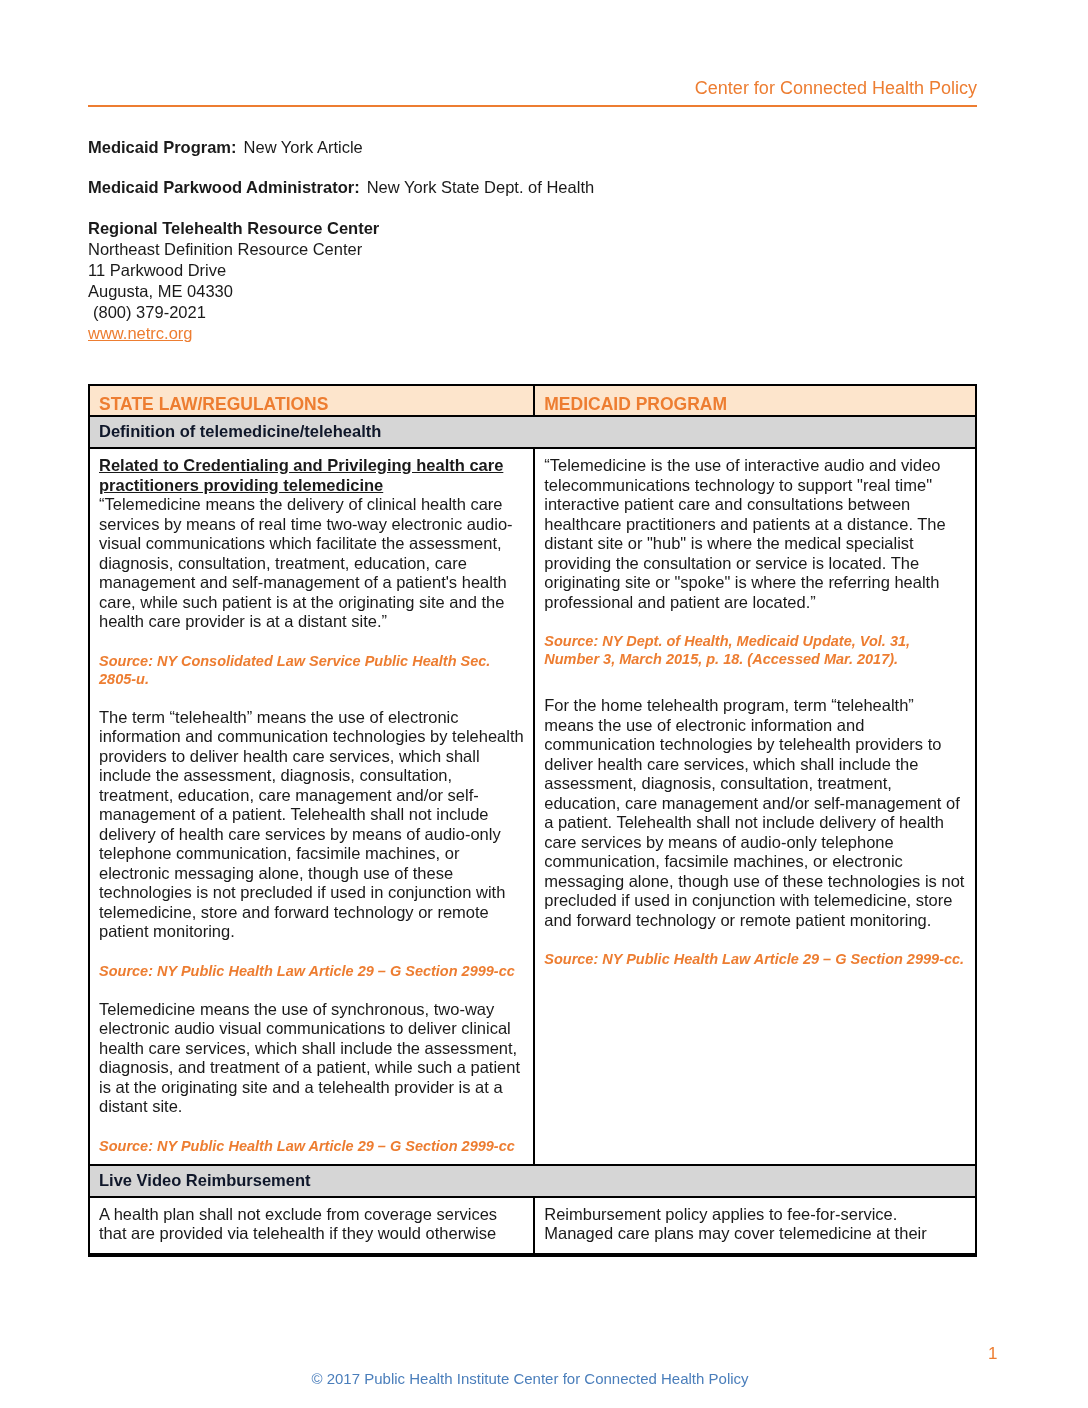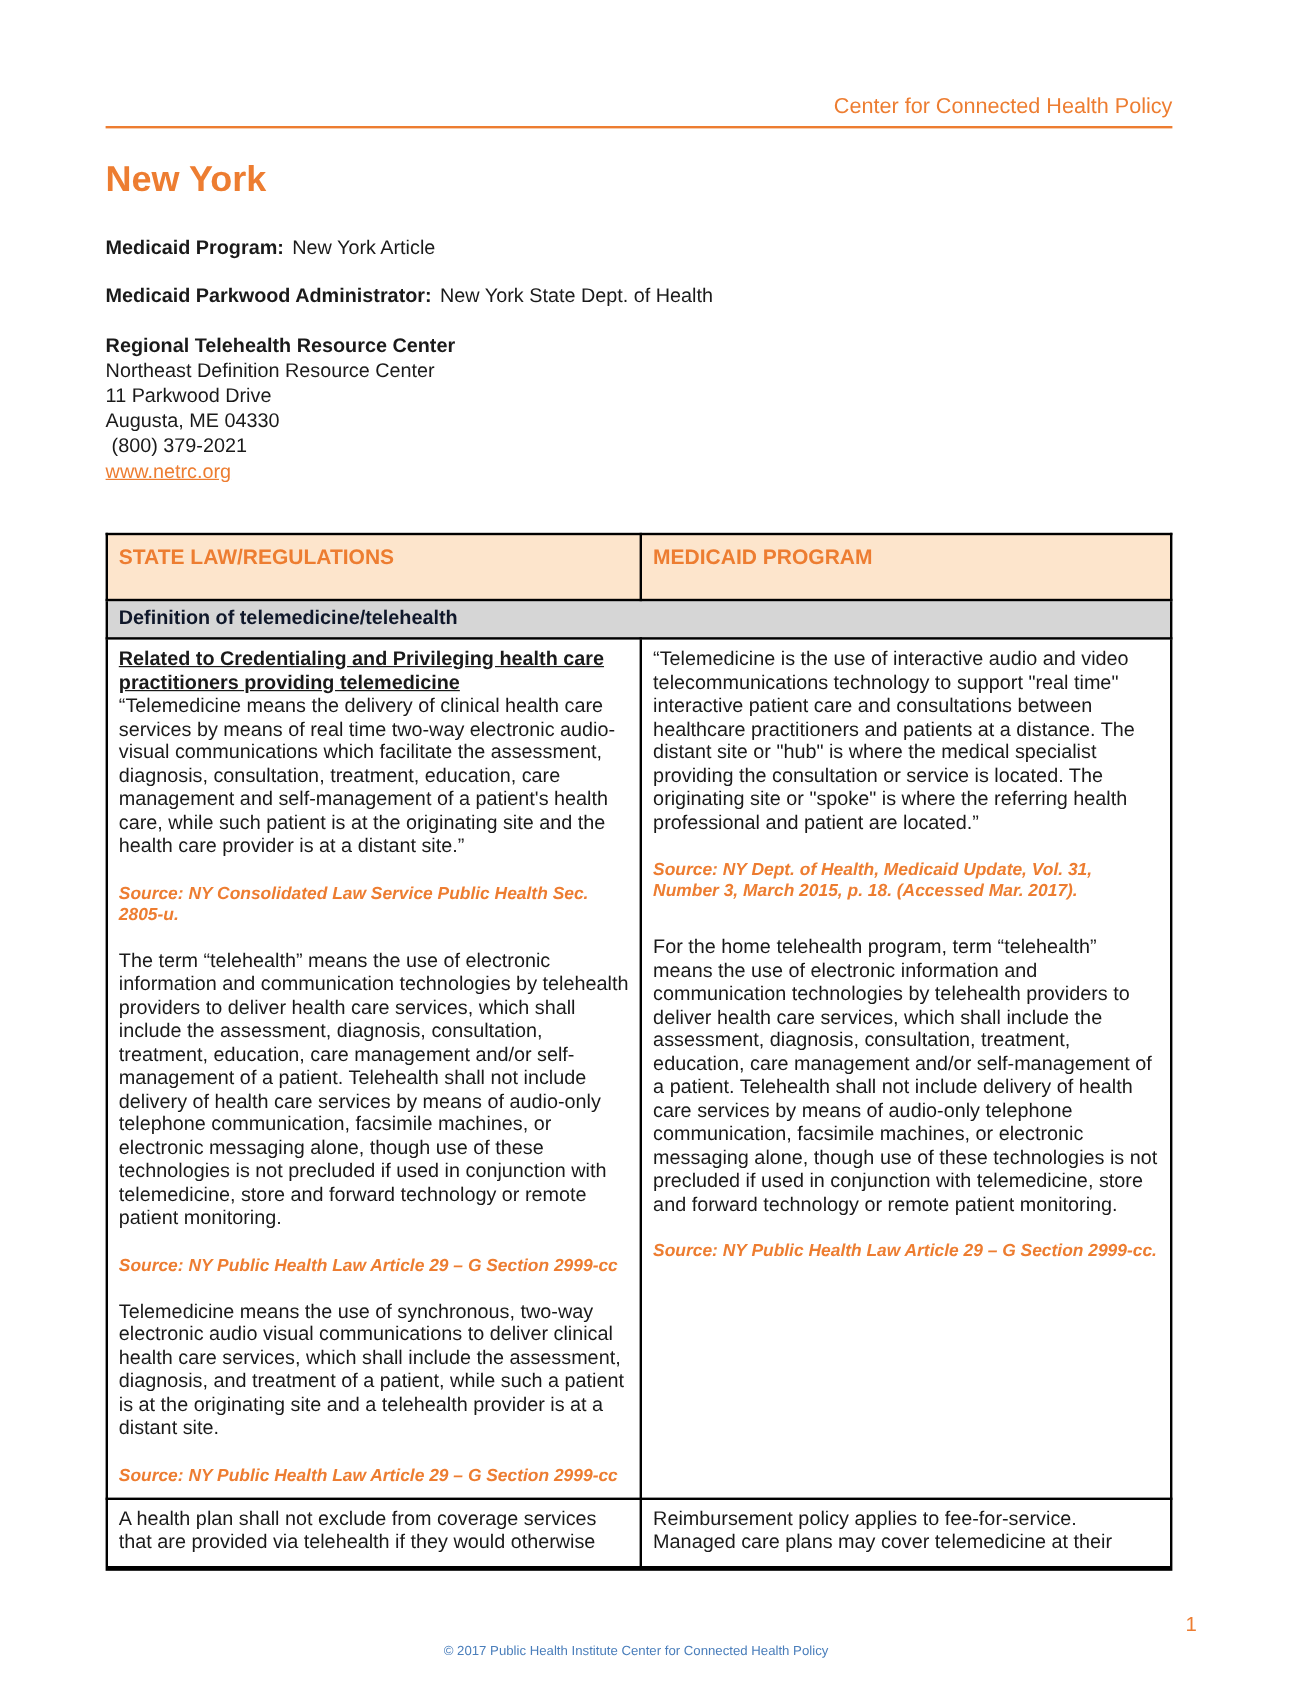--- a/index.html
+++ b/index.html
@@ -63,21 +63,21 @@
   }
   .policy-table th,.policy-table td{
     border:2px solid var(--border-black);
   }
   .policy-table th{
     background:var(--header-bg);
     color:var(--accent-orange);
     font-size:17.5px;
     font-weight:bold;
     text-align:left;
-    padding:8px 8px 24px 9px;
+    padding:8px 8px 0 9px;
   }
   .section-row td{
     background:var(--section-bg);
     font-weight:bold;
     font-size:16.5px;
     color:#0f172a;
     padding:5px 8px 6px 9px;
   }
   .cell{
     vertical-align:top;
@@ -108,34 +108,33 @@
     top:1344px;
     color:var(--accent-orange);
     font-size:17px;
   }
   .footer-copyright{
     position:absolute;
     left:0;right:0;
     top:1370px;
     text-align:center;
     color:var(--footer-blue);
-    font-size:11px;
+    font-size:15px;
   }
 </style>
 </head>
 <body>
 
 <div class="page">
   <div class="content">
 
     <div class="brand">
       <span>Center for Connected Health Policy</span>
     </div>
 
-    <h1 class="title">New York</h1>
 
     <div class="info">
       <div class="line-program">
         <span class="label">Medicaid Program:</span><span class="value">New York Article</span>
       </div>
       <div class="line-admin">
         <span class="label">Medicaid Parkwood Administrator:</span><span class="value">New York State Dept. of Health</span>
       </div>
       <div class="address">
         <div class="label">Regional Telehealth Resource Center</div>
@@ -172,20 +171,23 @@
             <p>Telemedicine means the use of synchronous, two-way electronic audio visual communications to deliver clinical health care services, which shall include the assessment, diagnosis, and treatment of a patient, while such a patient is at the originating site and a telehealth provider is at a distant site.</p>
             <p class="source">Source: NY Public Health Law Article 29 – G Section 2999-cc</p>
           </td>
           <td class="cell">
             <p class="first">“Telemedicine is the use of interactive audio and video telecommunications technology to support "real time" interactive patient care and consultations between healthcare practitioners and patients at a distance. The distant site or "hub" is where the medical specialist providing the consultation or service is located. The originating site or "spoke" is where the referring health professional and patient are located.”</p>
             <p class="source">Source: NY Dept. of Health, Medicaid Update, Vol. 31, Number 3, March 2015, p. 18. (Accessed Mar. 2017).</p>
             <p style="margin-top:28px">For the home telehealth program, term “telehealth” means the use of electronic information and communication technologies by telehealth providers to deliver health care services, which shall include the assessment, diagnosis, consultation, treatment, education, care management and/or self-management of a patient. Telehealth shall not include delivery of health care services by means of audio-only telephone communication, facsimile machines, or electronic messaging alone, though use of these technologies is not precluded if used in conjunction with telemedicine, store and forward technology or remote patient monitoring.</p>
             <p class="source">Source: NY Public Health Law Article 29 – G Section 2999-cc.</p>
           </td>
         </tr>
+        <tr class="section-row">
+          <td colspan="2">Live Video Reimbursement</td>
+        </tr>
         <tr class="last-row">
           <td class="cell">
             <p class="first">A health plan shall not exclude from coverage services that are provided via telehealth if they would otherwise</p>
           </td>
           <td class="cell">
             <p class="first">Reimbursement policy applies to fee-for-service. Managed care plans may cover telemedicine at their</p>
           </td>
         </tr>
       </tbody>
     </table>

